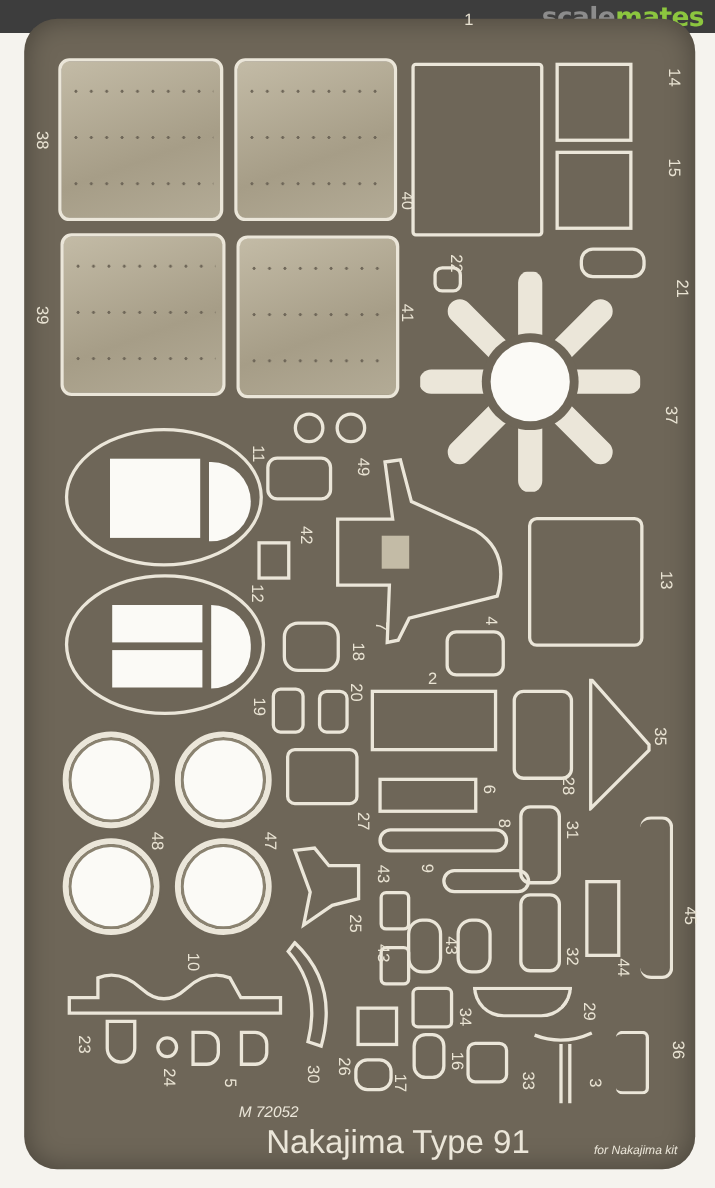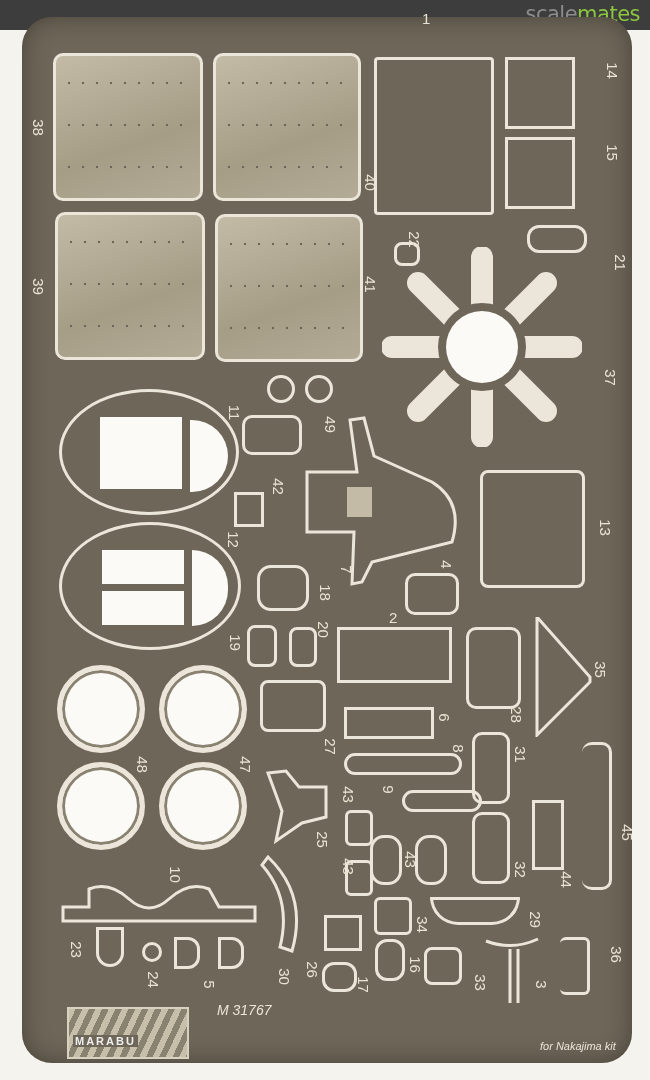--- a/index.html
+++ b/index.html
@@ -1,18 +1,18 @@
 <!DOCTYPE html>
 <html><head>
 <meta charset="utf-8">
 <style>
   html,body{margin:0;padding:0;}
   body{width:650px;height:1080px;background:#f5f3ee;position:relative;overflow:hidden;font-family:"Liberation Sans",sans-serif;}
   .topbar{position:absolute;left:0;top:0;width:650px;height:30px;background:#3d3d3d;}
-  .wm{position:absolute;right:10px;top:2px;font-family:"DejaVu Sans",sans-serif;font-weight:normal;font-size:21px;letter-spacing:-0.5px;}
+  .wm{position:absolute;right:10px;top:2px;font-family:"DejaVu Sans",sans-serif;font-weight:bold;font-size:24px;letter-spacing:-0.5px;}
   .wm .a{color:#8c8c8c;} .wm .b{color:#8cc63f;}
   .fret{position:absolute;left:22px;top:17px;width:610px;height:1046px;background:#6e6658;border-radius:30px;box-shadow:inset 0 0 25px rgba(0,0,0,.35);}
   .p{position:absolute;}
   .frame{position:absolute;border:3px solid #ebe6d9;box-sizing:border-box;}
   .panel{position:absolute;border:3px solid #ebe6d9;border-radius:10px;background:linear-gradient(160deg,#c3bba6,#a69d87 60%,#b3ab96);box-sizing:border-box;}
   .panel::after{content:"";position:absolute;inset:6px;background-image:radial-gradient(circle,#6e6658 1.2px,transparent 1.6px);background-size:14px 42px;}
   .lbl{position:absolute;color:#e9e3d3;font-size:15px;line-height:15px;white-space:nowrap;}
   .rot{transform:rotate(90deg);transform-origin:center;}
   .ring{position:absolute;border-radius:50%;background:#fbfaf6;border:5px solid #ebe6d9;box-shadow:inset 0 0 0 3px #8a8270, 0 0 0 2px #6e6658;box-sizing:border-box;}
   .white{background:#fbfaf6;}
@@ -214,18 +214,16 @@
   <div class="lbl rot" style="left:145px;top:850px;">10</div>
 
   <div class="frame" style="left:74px;top:910px;width:28px;height:40px;border-radius:0 0 14px 14px;"></div>
   <div class="lbl rot" style="left:46px;top:925px;">23</div>
   <div class="frame" style="left:120px;top:925px;width:20px;height:20px;border-radius:50%;"></div>
   <div class="lbl rot" style="left:123px;top:955px;">24</div>
   <div class="frame" style="left:152px;top:920px;width:26px;height:32px;border-radius:0 12px 12px 0;"></div>
   <div class="frame" style="left:196px;top:920px;width:26px;height:32px;border-radius:0 12px 12px 0;"></div>
   <div class="lbl rot" style="left:183px;top:960px;">5</div>
 
-  <div class="logo">
-      <span>MARABU</span>
-    </div>
-  <div class="code">M 31767</div>
+  <div class="code">M 72052</div>
+  <div class="title">Nakajima Type 91</div>
   <div class="forkit">for Nakajima kit</div>
 </div>
 
 </body></html>

